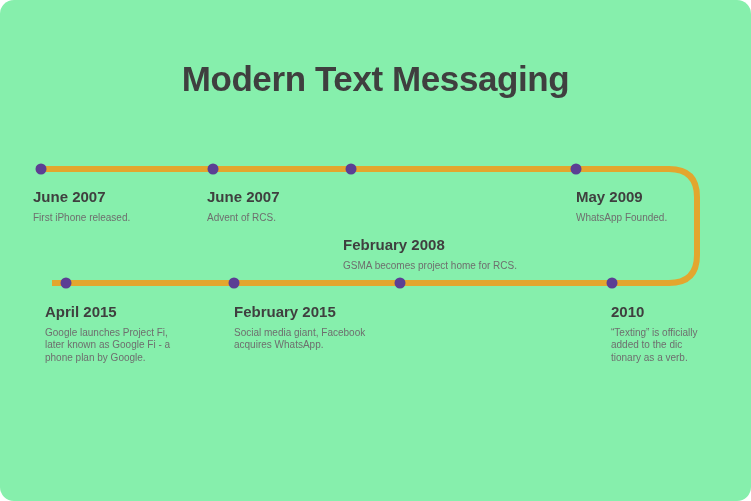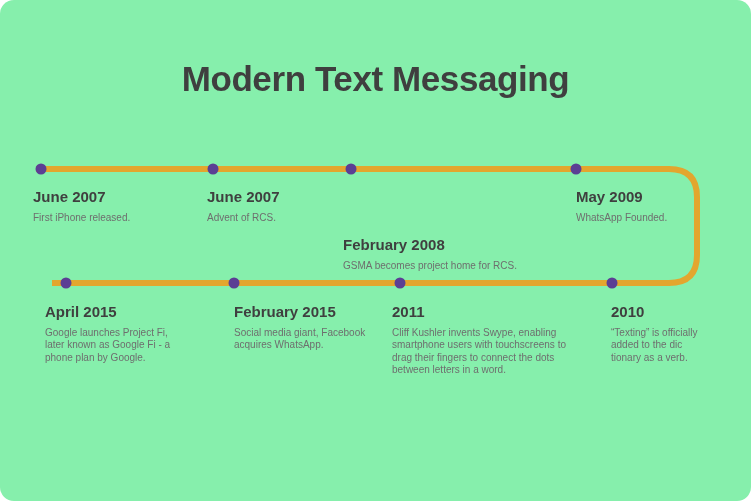--- a/index.html
+++ b/index.html
@@ -120,27 +120,20 @@
 later known as Google Fi - a
 phone plan by Google.</p>
   </div>
 
   <div class="milestone" style="left:234px; top:303px; width:170px;">
     <p class="milestone-date">February 2015</p>
     <p class="milestone-desc">Social media giant, Facebook
 acquires WhatsApp.</p>
   </div>
 
-  <div class="milestone" style="left:392px; top:303px; width:215px;">
-    <p class="milestone-date">2011</p>
-    <p class="milestone-desc">Cliff Kushler invents Swype, enabling
-smartphone users with touchscreens to
-drag their fingers to connect the dots
-between letters in a word.</p>
-  </div>
 
   <div class="milestone" style="left:611px; top:303px; width:130px;">
     <p class="milestone-date">2010</p>
     <p class="milestone-desc">“Texting” is officially
 added to the dic
 tionary as a verb.</p>
   </div>
 
 </div>
 

